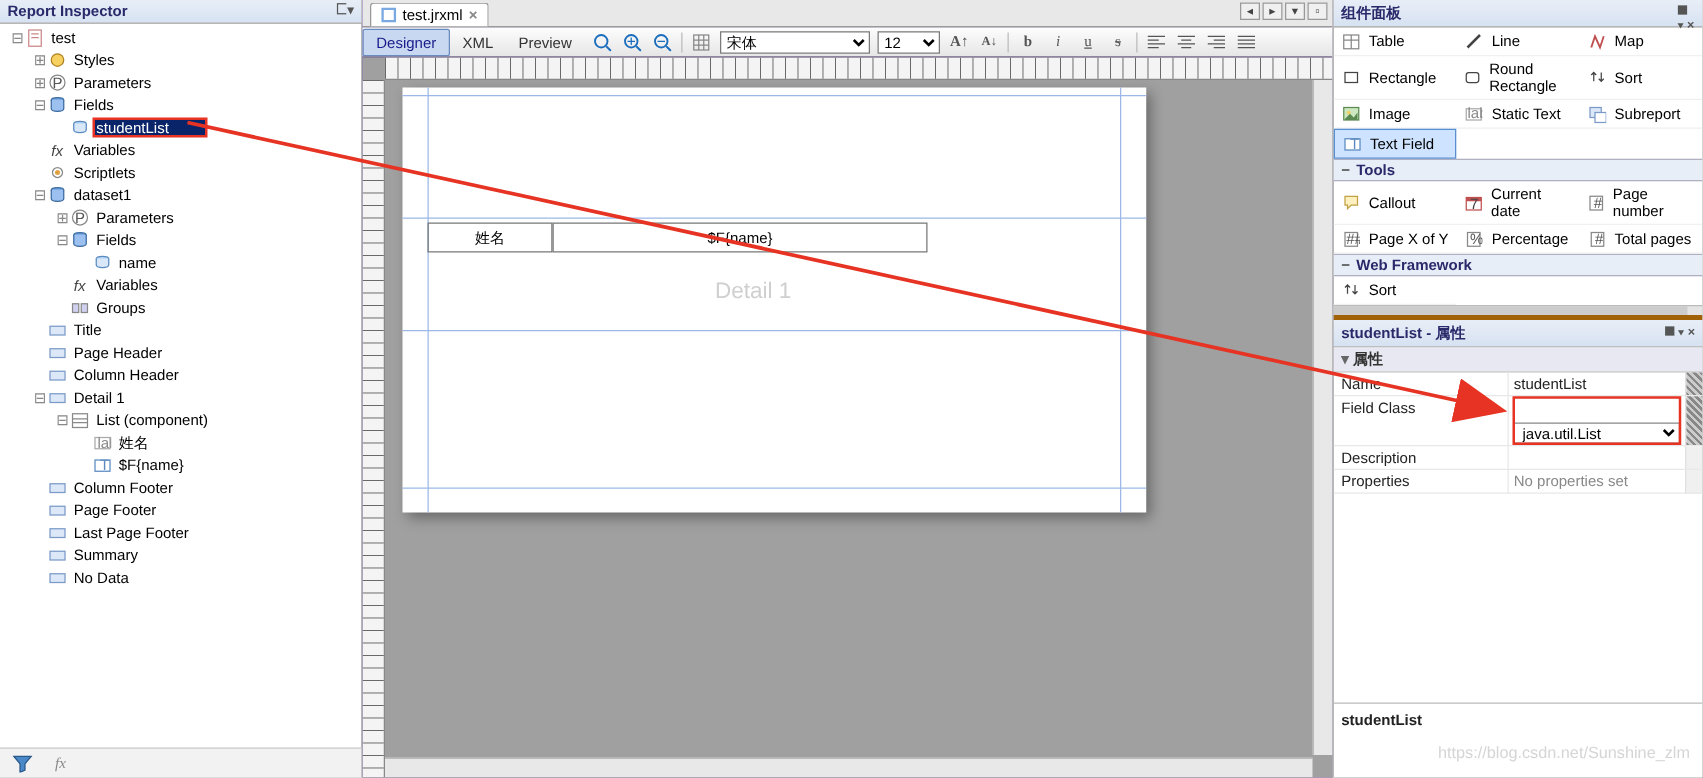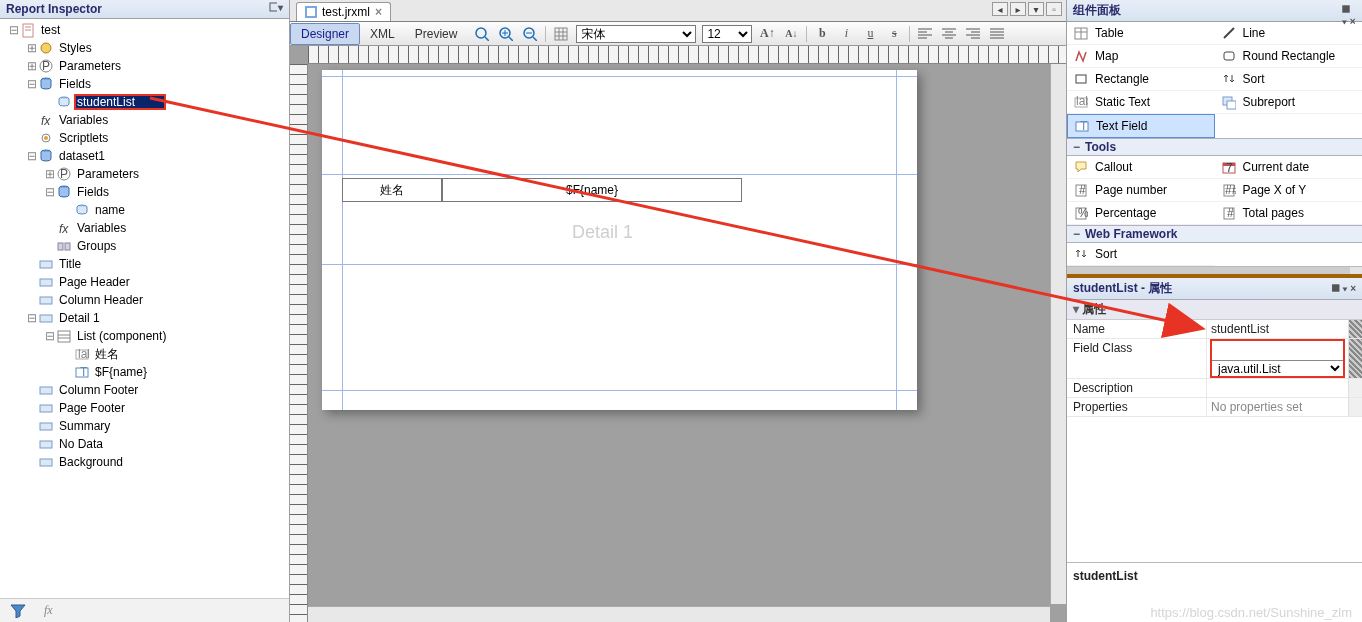--- a/index.html
+++ b/index.html
@@ -43,42 +43,42 @@
   .page .tblcell { position: absolute; border: 1px solid #777; display: flex; align-items: center; justify-content: center; font-family: SimSun, monospace; }
   .page .detail-label { position: absolute; color: #cfcfcf; font-size: 18px; }
   .vscroll { position: absolute; right: 0; top: 18px; bottom: 18px; width: 16px; background: #e8e8e8; border-left: 1px solid #aaa; }
   .hscroll { position: absolute; left: 18px; right: 16px; bottom: 0; height: 16px; background: #e8e8e8; border-top: 1px solid #aaa; }
 
   
   .right-panel { width: 296px; background: #fff; border-left: 1px solid #a0a0a0; display: flex; flex-direction: column; }
   .mini-ctrls { position: absolute; right: 300px; top: 2px; display: flex; gap: 2px; }
   .mini-btn { width: 16px; height: 14px; background: #f0f0f0; border: 1px solid #999; display: flex; align-items: center; justify-content: center; font-size: 10px; color: #444; }
   .palette { padding: 0; }
-  .pal-grid { display: grid; grid-template-columns: 1fr 1fr; }
+  .pal-grid { display: grid; grid-template-columns: 1fr 1fr 1fr; }
   .pal-item { display: flex; align-items: center; gap: 6px; padding: 3px 6px; border-bottom: 1px solid #f0f0f0; cursor: pointer; }
   .pal-item.selected { background: #cde3ff; border: 1px solid #5a8ed0; }
   .pal-item .ic { width: 16px; height: 16px; display: inline-flex; align-items: center; justify-content: center; }
   .section-hd { background: #e8eef7; border-top: 1px solid #b0b0c0; border-bottom: 1px solid #b0b0c0; padding: 1px 6px; font-weight: bold; color: #2a2a6a; display: flex; align-items: center; }
   .section-hd .tw { width: 12px; color: #555; }
   .palette-scroll { height: 8px; background: #e4e4e4; border-top: 1px solid #bbb; position: relative; }
   .palette-scroll::after { content: ""; position: absolute; left: 0; top: 0; height: 100%; width: 96%; background: #ccc; }
 
   .prop-panel { flex: 1; display: flex; flex-direction: column; border-top: 4px solid #a16207; }
   .prop-header { background: linear-gradient(#e8eef7,#d6e2f2); padding: 2px 6px; font-weight: bold; color: #2a2a6a; border-bottom: 1px solid #aaa; display: flex; justify-content: space-between; align-items: center; }
   .prop-cat { background: #e8e8f2; padding: 1px 6px; font-weight: bold; color: #333; border-bottom: 1px solid #ccc; }
   .prop-grid { display: grid; grid-template-columns: 140px 1fr 14px; }
   .prop-k { padding: 2px 6px; border-bottom: 1px solid #e8e8e8; border-right: 1px solid #e8e8e8; color: #222; }
   .prop-v { padding: 1px 4px; border-bottom: 1px solid #e8e8e8; color: #222; display: flex; align-items: center; }
   .prop-v input, .prop-v select { width: 100%; border: 1px solid #bbb; height: 17px; font-size: 12px; padding: 0 2px; margin-top: 20px; }
   .prop-v .hlbox { outline: 2px solid #e63323; outline-offset: -1px; width: 100%; display: flex; }
   .prop-side { background: #f0f0f0; border-bottom: 1px solid #e8e8e8; border-left: 1px solid #e0e0e0; }
   .prop-side.mark { background: repeating-linear-gradient(45deg,#888 0 2px,#ccc 2px 4px); }
   .prop-spacer { flex: 1; }
   .prop-footer { border-top: 1px solid #bbb; padding: 6px; font-weight: bold; color: #222; height: 60px; }
-  .watermark { position: absolute; right: 10px; bottom: 2px; color: #d5d5d5; font-size: 13px; pointer-events: none; }
+  .watermark { position: absolute; right: 10px; bottom: 13px; color: #d5d5d5; font-size: 13px; pointer-events: none; }
   svg { display: block; }
 
   
   .arrow-svg { position: absolute; inset: 0; pointer-events: none; }
 </style>
 </head>
 <body>
 
 <div class="app">
 
@@ -329,41 +329,41 @@
           <span class="label ">Page Footer</span>
         </div>
         <div class="tree-row">
           <span class="indent" style="width:24px"></span>
           <span class="tw"></span>
           <span class="icon">
             <svg width="14" height="15">
               <rect x="1" y="4" width="12" height="7" fill="#dce8f8" stroke="#7a9ac8"></rect>
             </svg>
           </span>
+          <span class="label ">Last Page Footer</span>
+        </div>
+        <div class="tree-row">
+          <span class="indent" style="width:24px"></span>
+          <span class="tw"></span>
+          <span class="icon">
+            <svg width="14" height="15">
+              <rect x="1" y="4" width="12" height="7" fill="#dce8f8" stroke="#7a9ac8"></rect>
+            </svg>
+          </span>
           <span class="label ">Summary</span>
         </div>
         <div class="tree-row">
           <span class="indent" style="width:24px"></span>
           <span class="tw"></span>
           <span class="icon">
             <svg width="14" height="15">
               <rect x="1" y="4" width="12" height="7" fill="#dce8f8" stroke="#7a9ac8"></rect>
             </svg>
           </span>
           <span class="label ">No Data</span>
-        </div>
-        <div class="tree-row">
-          <span class="indent" style="width:24px"></span>
-          <span class="tw"></span>
-          <span class="icon">
-            <svg width="14" height="15">
-              <rect x="1" y="4" width="12" height="7" fill="#dce8f8" stroke="#7a9ac8"></rect>
-            </svg>
-          </span>
-          <span class="label ">Background</span>
         </div>
       </div>
     <div class="left-footer">
       <span>
           <svg width="16" height="14">
             <path d="M1 1h14l-5 6v5l-4 2v-7z" fill="#4a88c8" stroke="#2a5a8a"></path>
           </svg>
         </span>
       <span style="color:#888;font-style:italic;font-family:serif">fx</span>
     </div>
@@ -520,40 +520,50 @@
             <span class="ic">
               <svg width="14" height="15">
                 <path d="M2 12 L5 3 L9 12 L12 3" fill="none" stroke="#c05050" stroke-width="1.5"></path>
               </svg>
             </span>
             <span>Map</span>
           </div>
           <div class="pal-item">
             <span class="ic">
               <svg width="14" height="15">
+                <rect x="2" y="3" width="10" height="8" fill="none" stroke="#444"></rect>
+              </svg>
+            </span>
+            <span>Rectangle</span>
+          </div>
+          <div class="pal-item">
+            <span class="ic">
+              <svg width="14" height="15">
                 <rect x="2" y="3" width="10" height="8" rx="2" fill="none" stroke="#444"></rect>
               </svg>
             </span>
             <span>Round Rectangle</span>
           </div>
           <div class="pal-item">
             <span class="ic">
               <svg width="14" height="15">
-                <rect x="2" y="3" width="10" height="8" fill="none" stroke="#444"></rect>
-              </svg>
-            </span>
-            <span>Rectangle</span>
-          </div>
-          <div class="pal-item">
-            <span class="ic">
-              <svg width="14" height="15">
                 <path d="M4 10 L4 3 M2 5 L4 3 L6 5 M10 3 L10 10 M8 8 L10 10 L12 8" fill="none" stroke="#444"></path>
               </svg>
             </span>
             <span>Sort</span>
+          </div>
+          <div class="pal-item">
+            <span class="ic">
+              <svg width="14" height="15">
+                <rect x="1" y="2" width="12" height="10" fill="#cde8c0" stroke="#5a8a50"></rect>
+                <circle cx="5" cy="6" r="1.5" fill="#f0d060"></circle>
+                <path d="M2 11 L6 7 L9 10 L12 6 L12 12 L2 12z" fill="#5a8a50"></path>
+              </svg>
+            </span>
+            <span>Image</span>
           </div>
           <div class="pal-item">
             <span class="ic">
               <svg width="14" height="15">
                 <rect x="1" y="3" width="12" height="9" fill="#fff" stroke="#aaa"></rect>
                 <text x="2" y="10" font-size="6" fill="#888">label</text>
               </svg>
             </span>
             <span>Static Text</span>
           </div>

